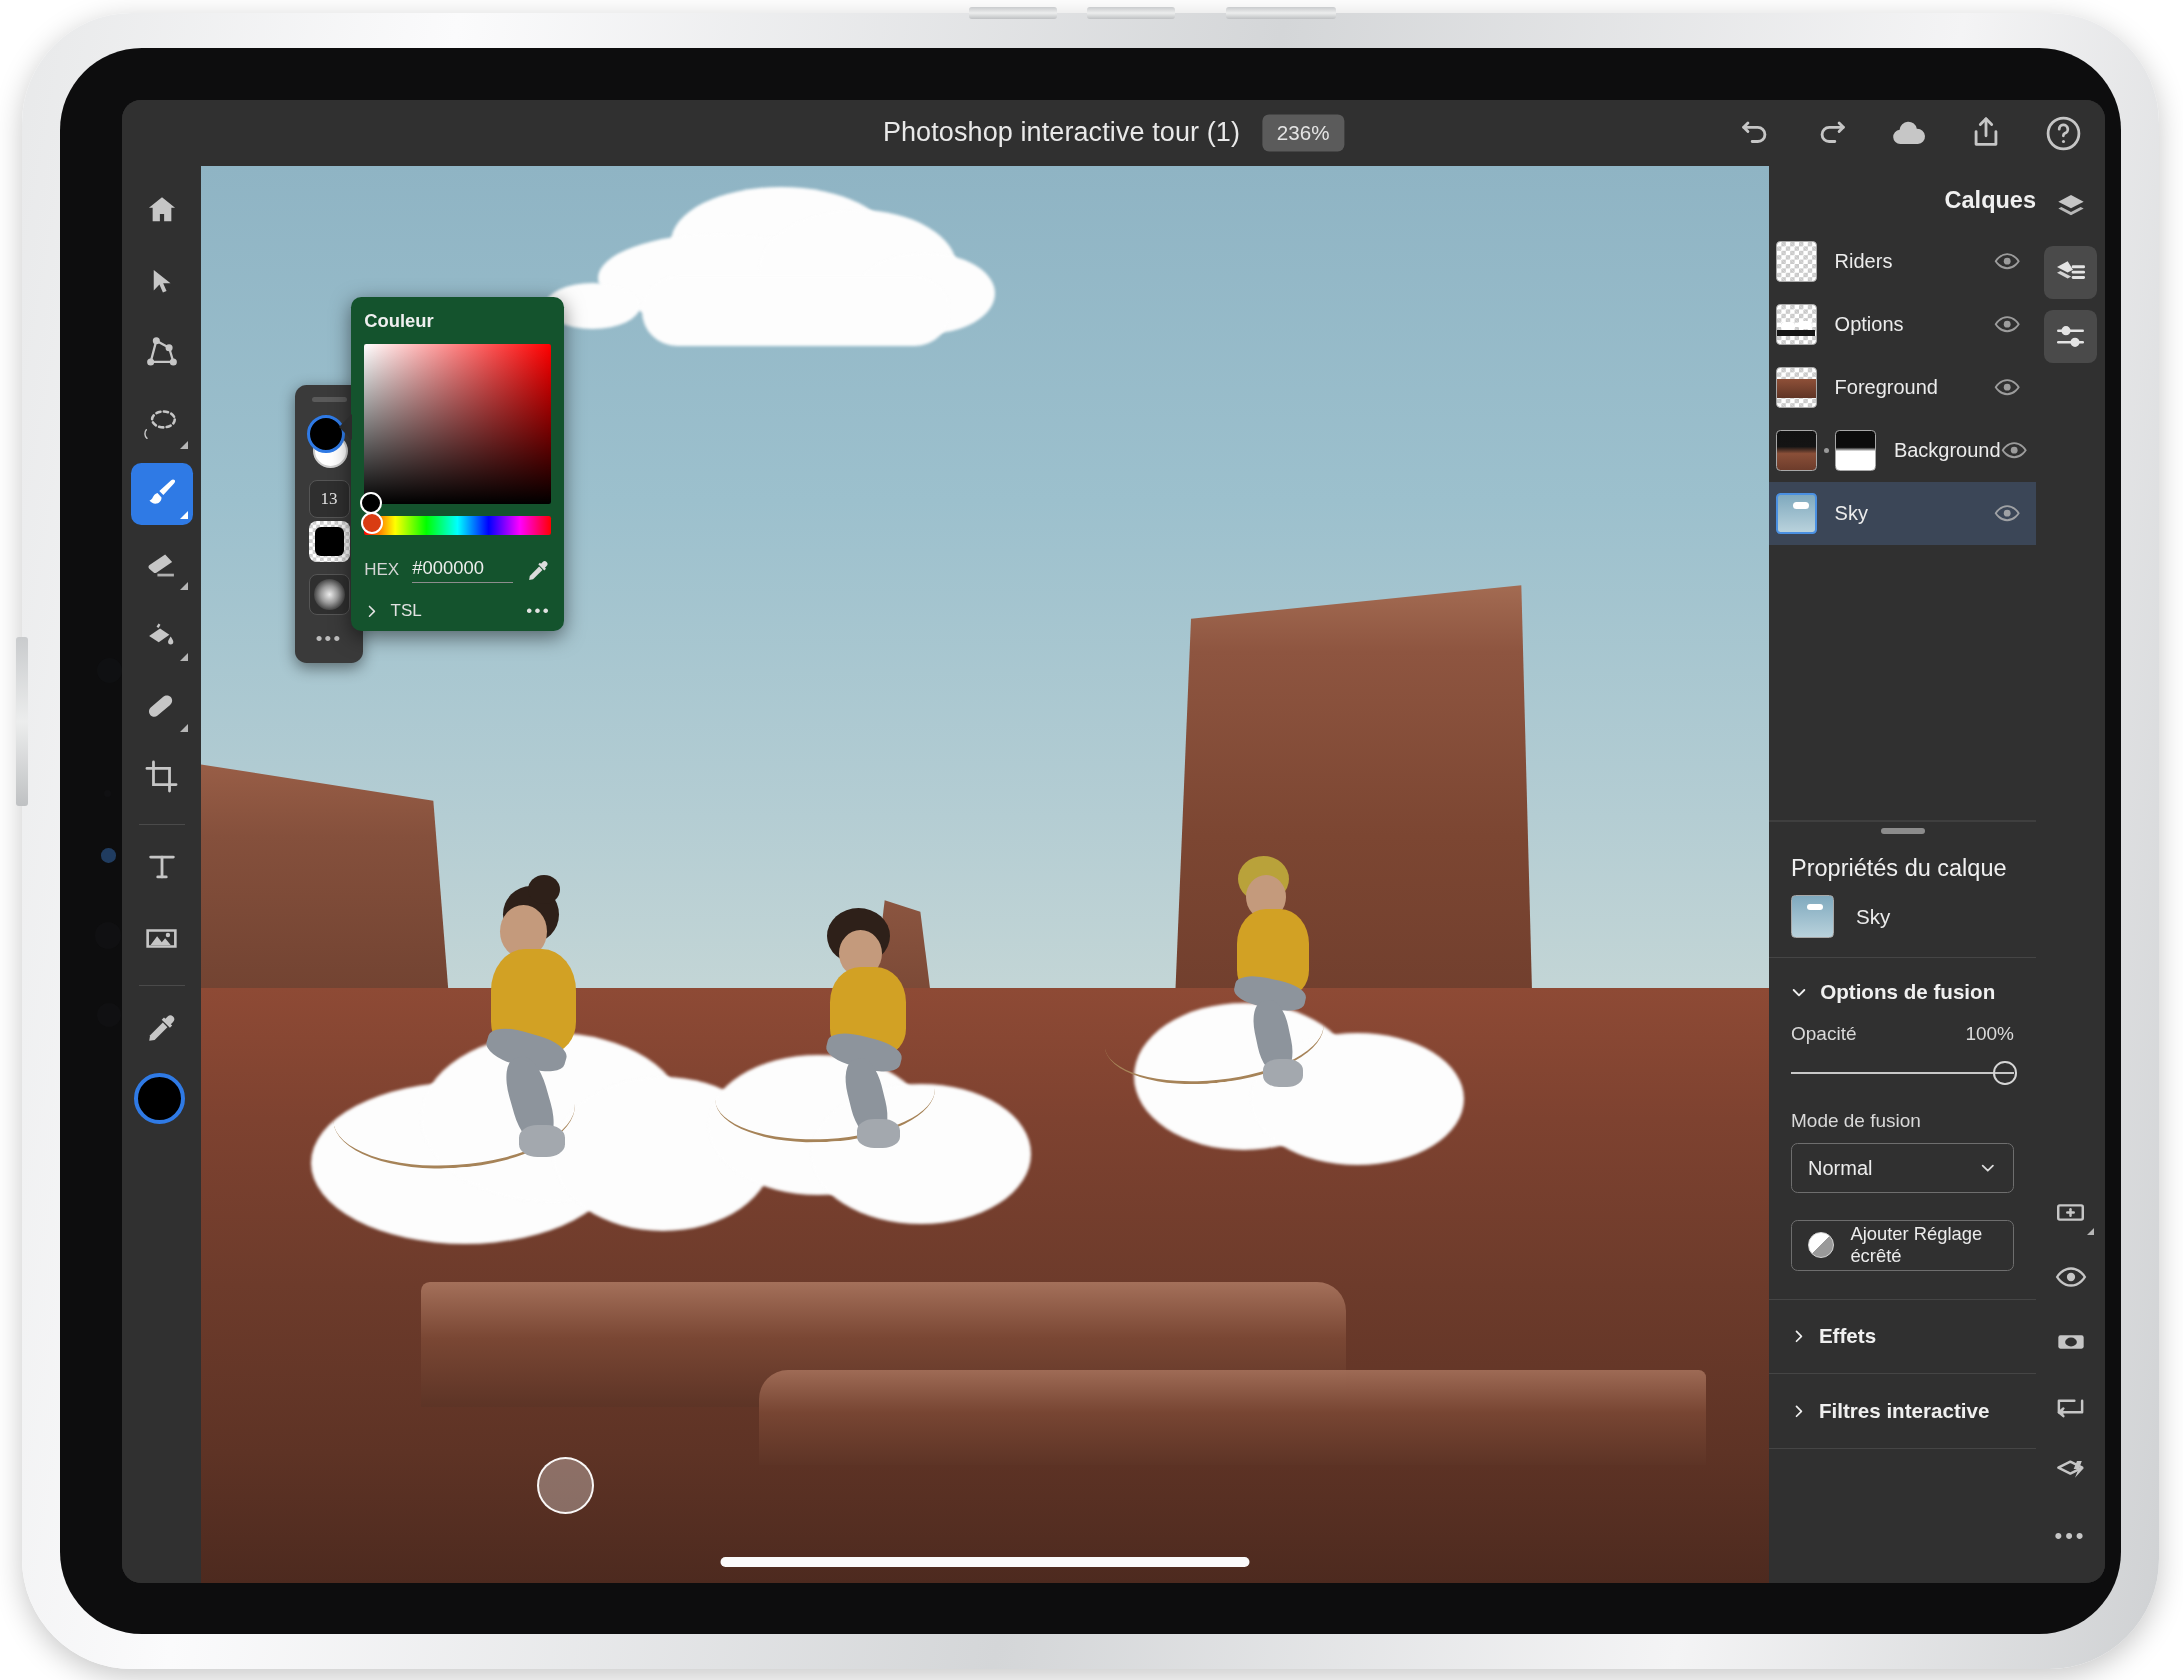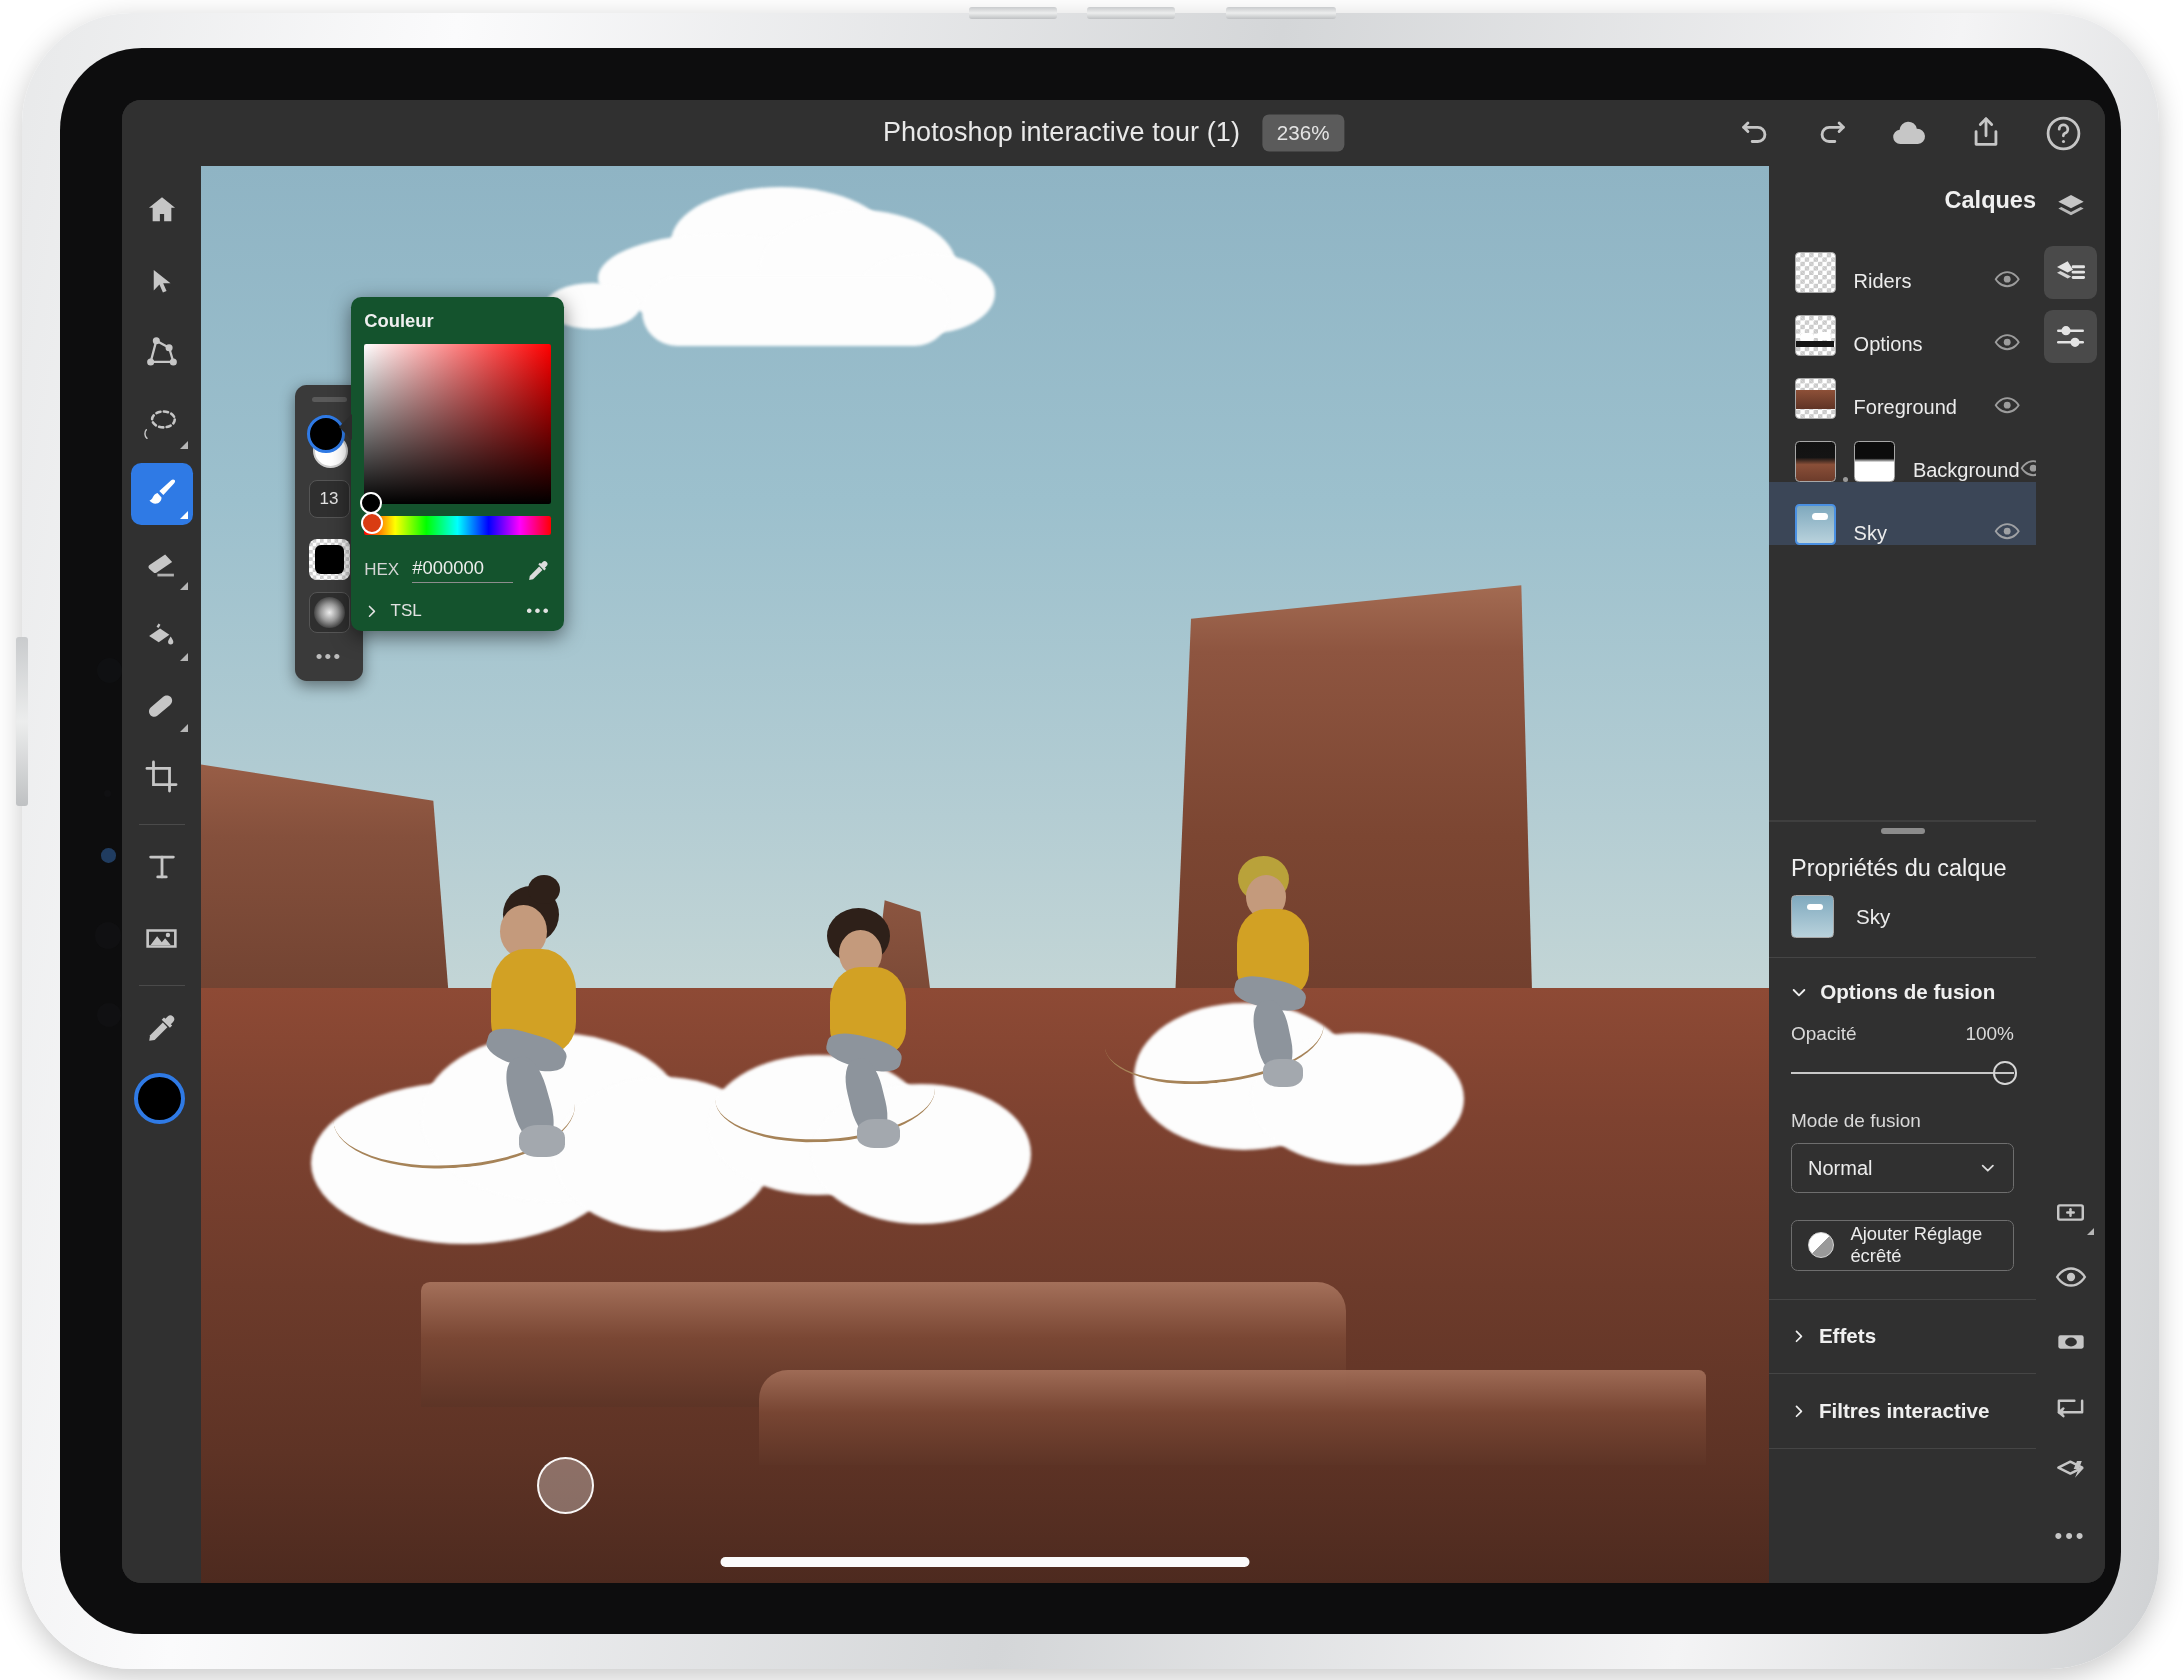--- a/index.html
+++ b/index.html
@@ -95,39 +95,39 @@
     border-radius:11.7px; padding:11.7px 0 13.2px; display:flex; flex-direction:column;
     align-items:center; z-index:35; box-shadow:0 4.4px 14.7px rgba(0,0,0,.45); }
   #brushpanel .grip { width:35px; height:5.1px; border-radius:2.9px; background:#5a5a5a; margin-bottom:13.2px;}
   #bp-swatch { position:relative; width:47px; height:53px; margin-bottom:11.7px; cursor:pointer;}
   #bp-swatch .fg { position:absolute; left:1.5px; top:0; width:38px; height:38px; border-radius:50%;
     background:#000; border:3.7px solid #2f7ae5; }
   #bp-swatch .bg { position:absolute; left:7.3px; top:19px; width:35px; height:34px; border-radius:50%;
     background:#fff; border:2.2px solid #cfcfcf; z-index:-1; }
   #bp-size { width:41px; height:38px; border-radius:8px; background:#2f2f2f; border:0.7px solid #555;
     color:#e4e4e4; font-size:17px; display:flex; align-items:center; justify-content:center;
-    margin-bottom:21px; cursor:pointer;}
+    margin-bottom:3px; cursor:pointer;font-family:Liberation Serif, serif;}
   #bp-hard { width:41px; height:41px; border-radius:8px; margin-bottom:11.7px; cursor:pointer;
     background-color:#fff;
     background-image:linear-gradient(45deg,#ccc 25%,transparent 25%,transparent 75%,#ccc 75%),
       linear-gradient(45deg,#ccc 25%,transparent 25%,transparent 75%,#ccc 75%);
     background-size:7.3px 7.3px; background-position:0 0,3.7px 3.7px; display:flex; align-items:center;
     justify-content:center; }
   #bp-hard i { display:block; width:29px; height:29px; border-radius:5.9px; background:#000; }
   #bp-soft { width:41px; height:41px; border-radius:8px; background:#2f2f2f; border:0.7px solid #555;
     display:flex; align-items:center; justify-content:center; margin-bottom:13.2px; cursor:pointer;}
   #bp-soft i { display:block; width:31px; height:31px; border-radius:50%;
     background:radial-gradient(circle,#ededed 0%,#9a9a9a 40%,#3a3a3a 75%); }
   #bp-more { color:#bdbdbd; font-size:19px; letter-spacing:2.2px; cursor:pointer; }
 
   
   #rightpanel { position:absolute; right:69px; top:66px; width:267px; bottom:0; background:#303030; }
   #layerspanel { position:absolute; left:0; top:0; right:0; height:654px; }
   #layerspanel h2 { color:#f0f0f0; font-size:23.5px; font-weight:bold; padding:20.6px 0 16px 22px;text-align:right; }
-  .layerrow { display:flex; align-items:flex-end; height:63px; padding:0 16px 0 26px; cursor:pointer; }
+  .layerrow { display:flex; align-items:center; height:63px; padding:0 16px 0 7px; cursor:pointer; }
   .layerrow.sel { background:#3b4657; }
   .thumb { width:41px; height:41px; border-radius:4.4px; border:1.5px solid #a8a8a8; flex:none;
     overflow:hidden; position:relative; background:#fff; }
   .thumb.checker { background-image:linear-gradient(45deg,#c9c9c9 25%,transparent 25%,transparent 75%,#c9c9c9 75%),
       linear-gradient(45deg,#c9c9c9 25%,transparent 25%,transparent 75%,#c9c9c9 75%);
     background-size:8.8px 8.8px; background-position:0 0,4.4px 4.4px; }
   .thumb.sel { border:2.2px solid #4a90e2; }
   .lname { color:#ececec; font-size:20px; margin-left:17.6px; flex:1; white-space:nowrap; }
   .eye { flex:none; opacity:.8; }
   .maskdot { width:5.1px; height:5.1px; border-radius:50%; background:#9a9a9a; margin:0 6.6px; flex:none; }

